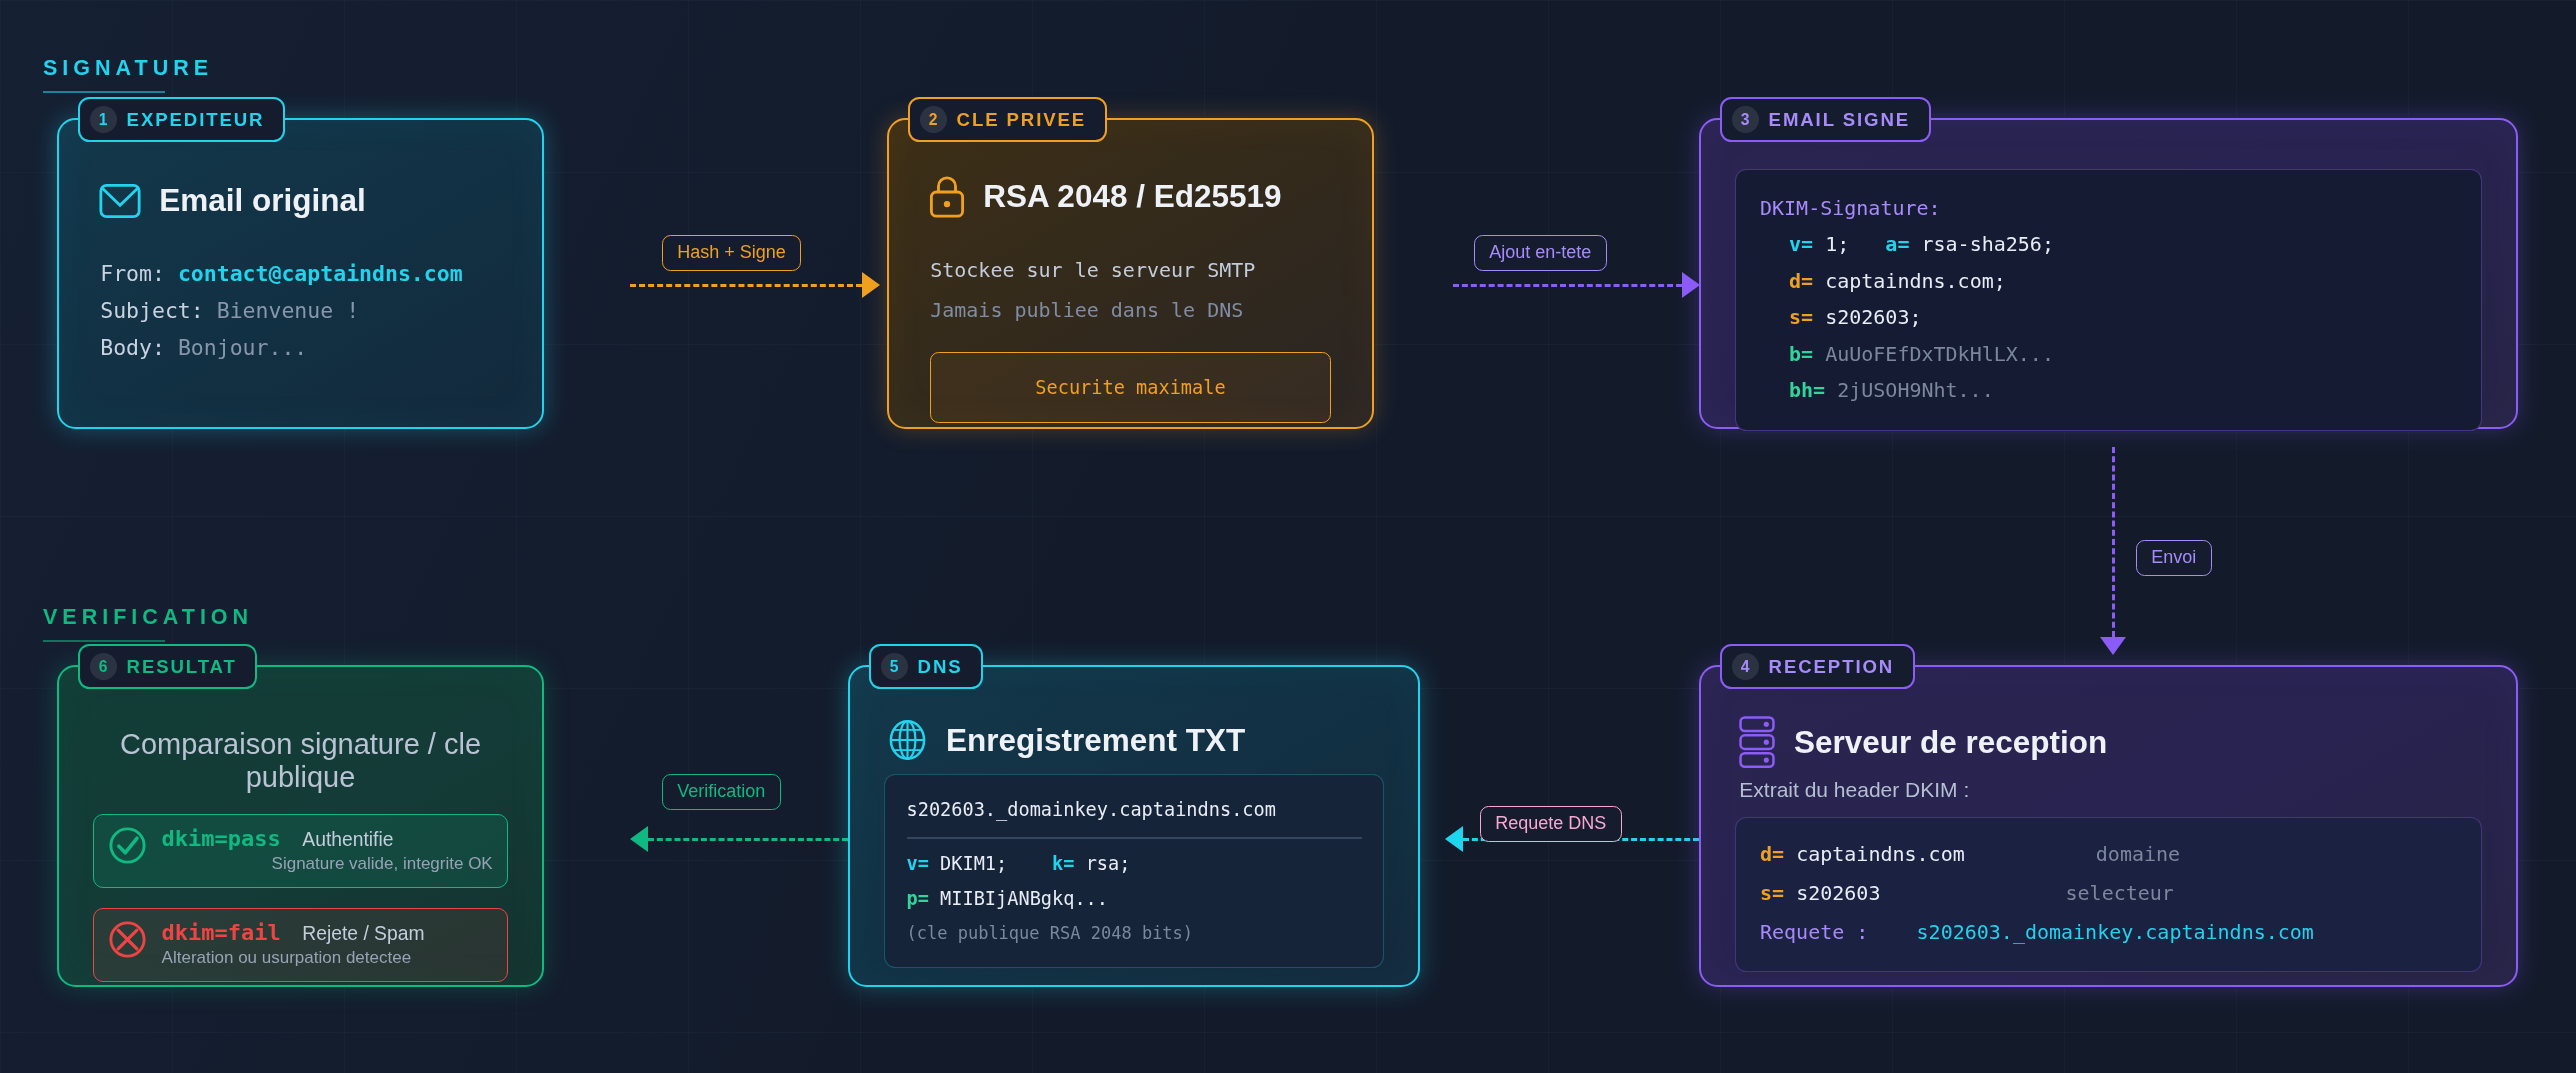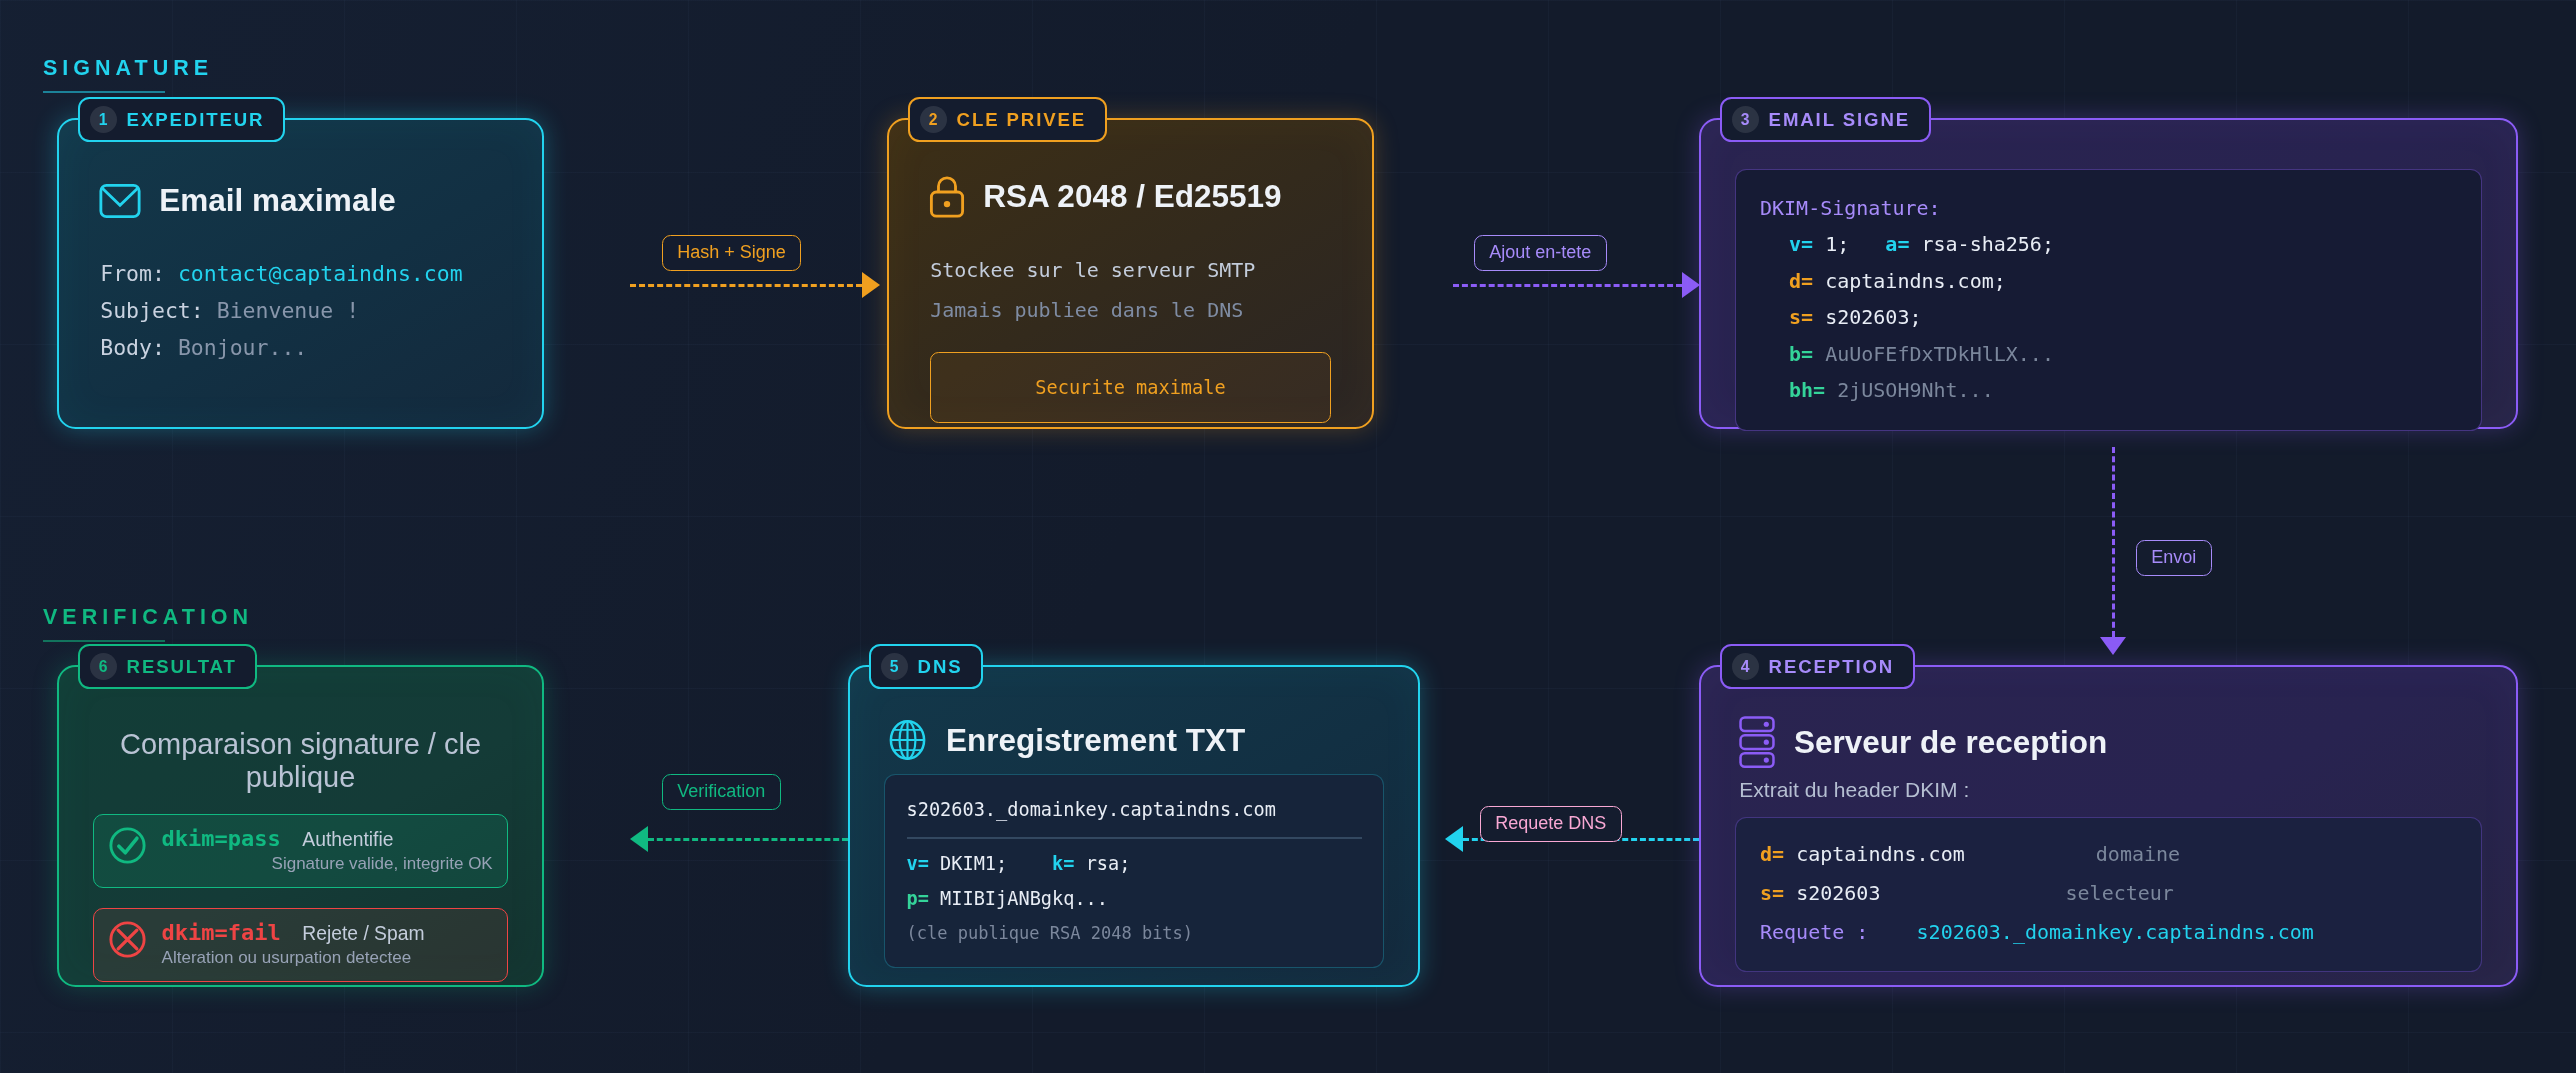--- a/index.html
+++ b/index.html
@@ -78,21 +78,21 @@
   
   .card-title { font-size: 31.5px; font-weight: 700; color: #eef2f7; }
   .row-icon { display: flex; align-items: center; gap: 18.6px; }
   .mono { font-family: "DejaVu Sans Mono", monospace; }
 
   
   #card1 { left: 57px; top: 118px; width: 487px; height: 311px; }
   #card1 .head { margin: 23px 0 0 5.7px; }
   #card1 .fields { margin: 37px 0 0 7.2px; font-size: 21.5px; line-height: 1.72; }
   #card1 .fields .k { color: #c9d2e0; }
-  #card1 .fields .v-hi { color: #22d3ee; }
+  #card1 .fields .v-hi { color: #22d3ee; font-weight: bold; }
   #card1 .fields .v-dim { color: #8896ab; }
 
   
   #card2 { left: 887px; top: 118px; width: 487px; height: 311px; }
   #card2 .head { margin: 15.7px 0 0 5.7px; }
   #card2 .lines { margin: 31.5px 0 0 7.2px; font-size: 20px; line-height: 2.0; }
   #card2 .l1 { color: #c3ccdb; }
   #card2 .l2 { color: #7f8ca3; }
   #card2 .pill {
     margin: 21.5px 7.2px 0 7.2px;
@@ -249,21 +249,21 @@
       <span>EXPEDITEUR</span>
     </div>
 
     <div class="head row-icon">
       <span>
         <svg width="42" height="34" viewBox="0 0 58 48">
           <rect x="2" y="2" width="54" height="44" rx="8" fill="none" stroke="#22d3ee" stroke-width="4"></rect>
           <path d="M4 6 L29 30 L54 6" fill="none" stroke="#22d3ee" stroke-width="4"></path>
         </svg>
       </span>
-      <span class="card-title">Email maximale</span>
+      <span class="card-title">Email original</span>
     </div>
 
     <div class="fields mono">
       <div>
         <span class="k">From:</span>
         <span class="v-hi">contact@captaindns.com</span>
       </div>
       <div>
         <span class="k">Subject:</span>
         <span class="v-dim">Bienvenue !</span>

